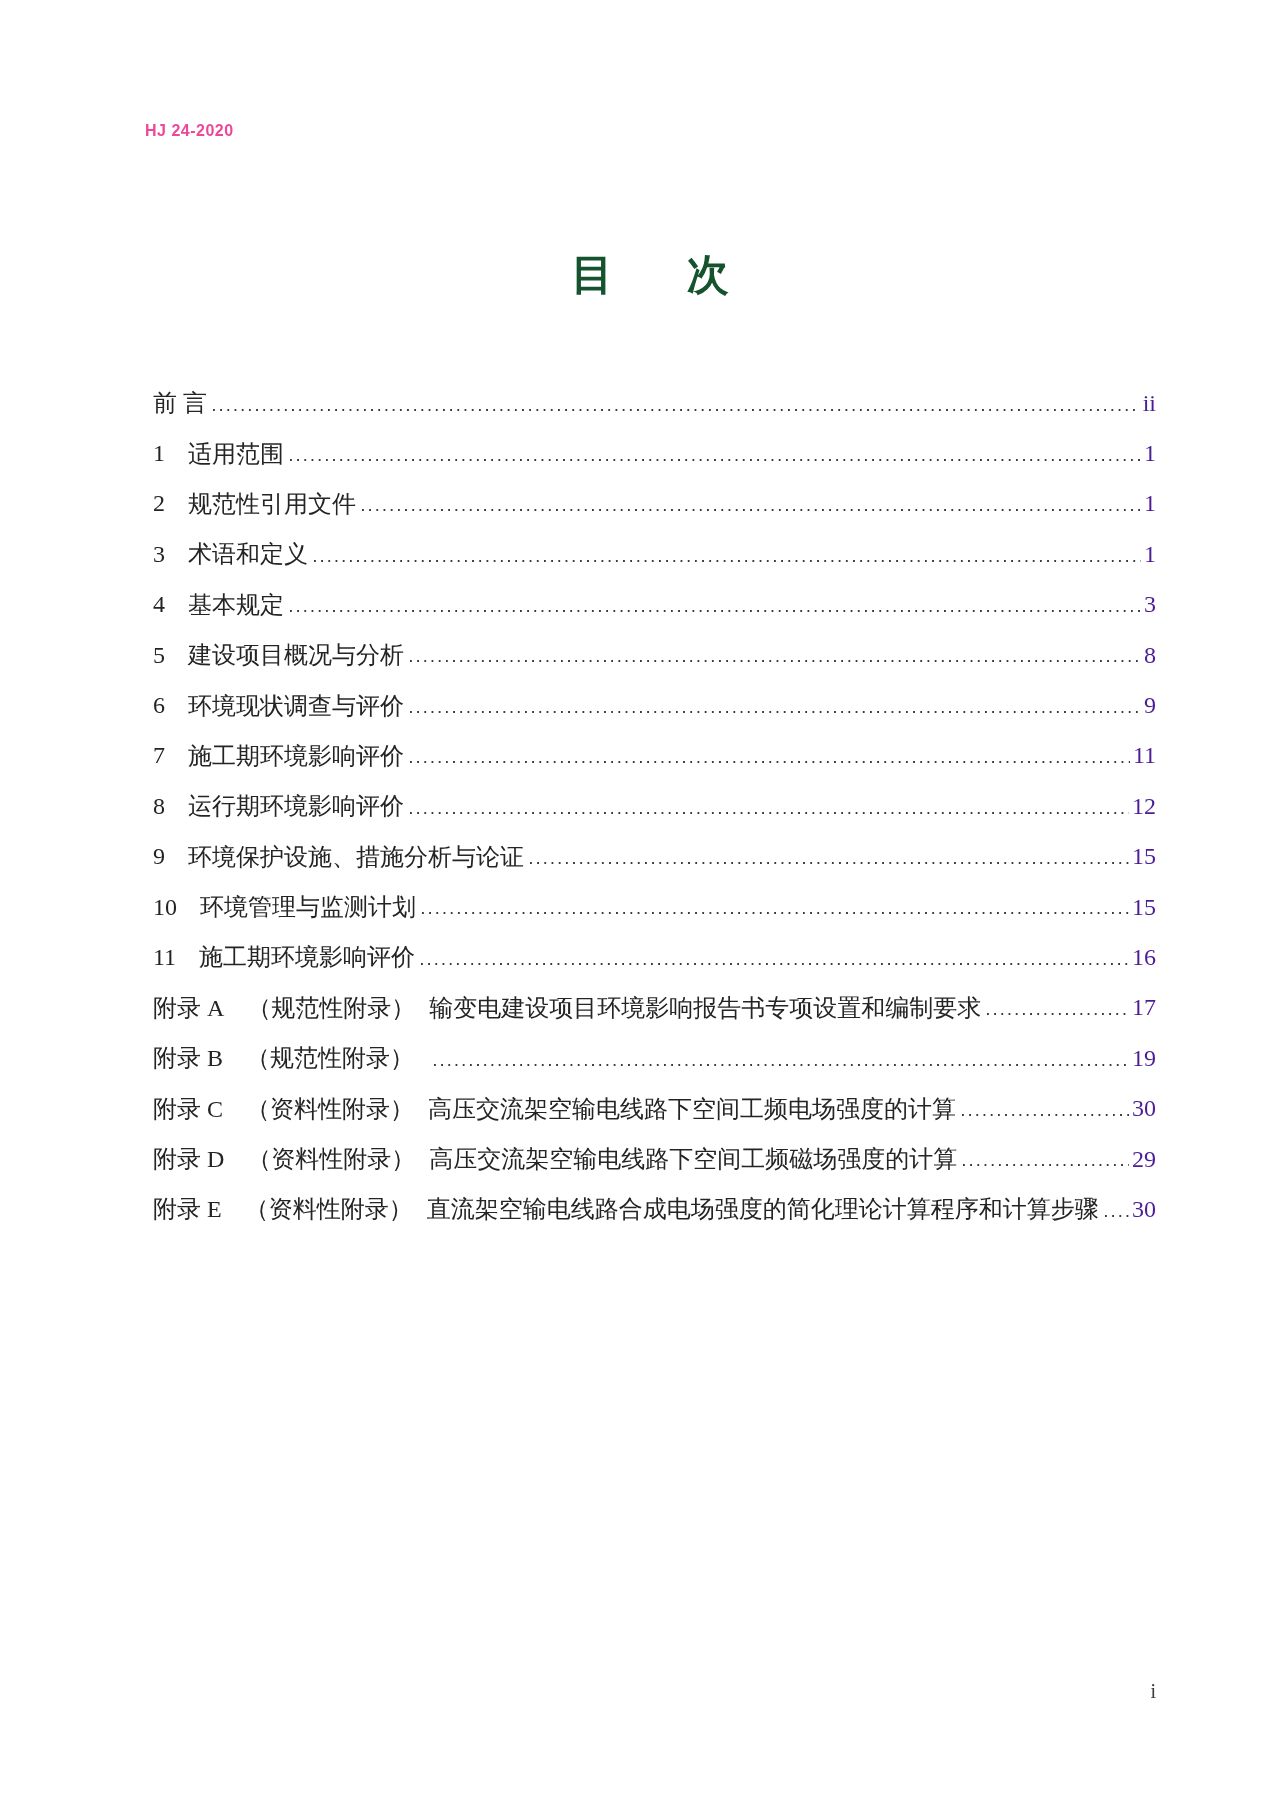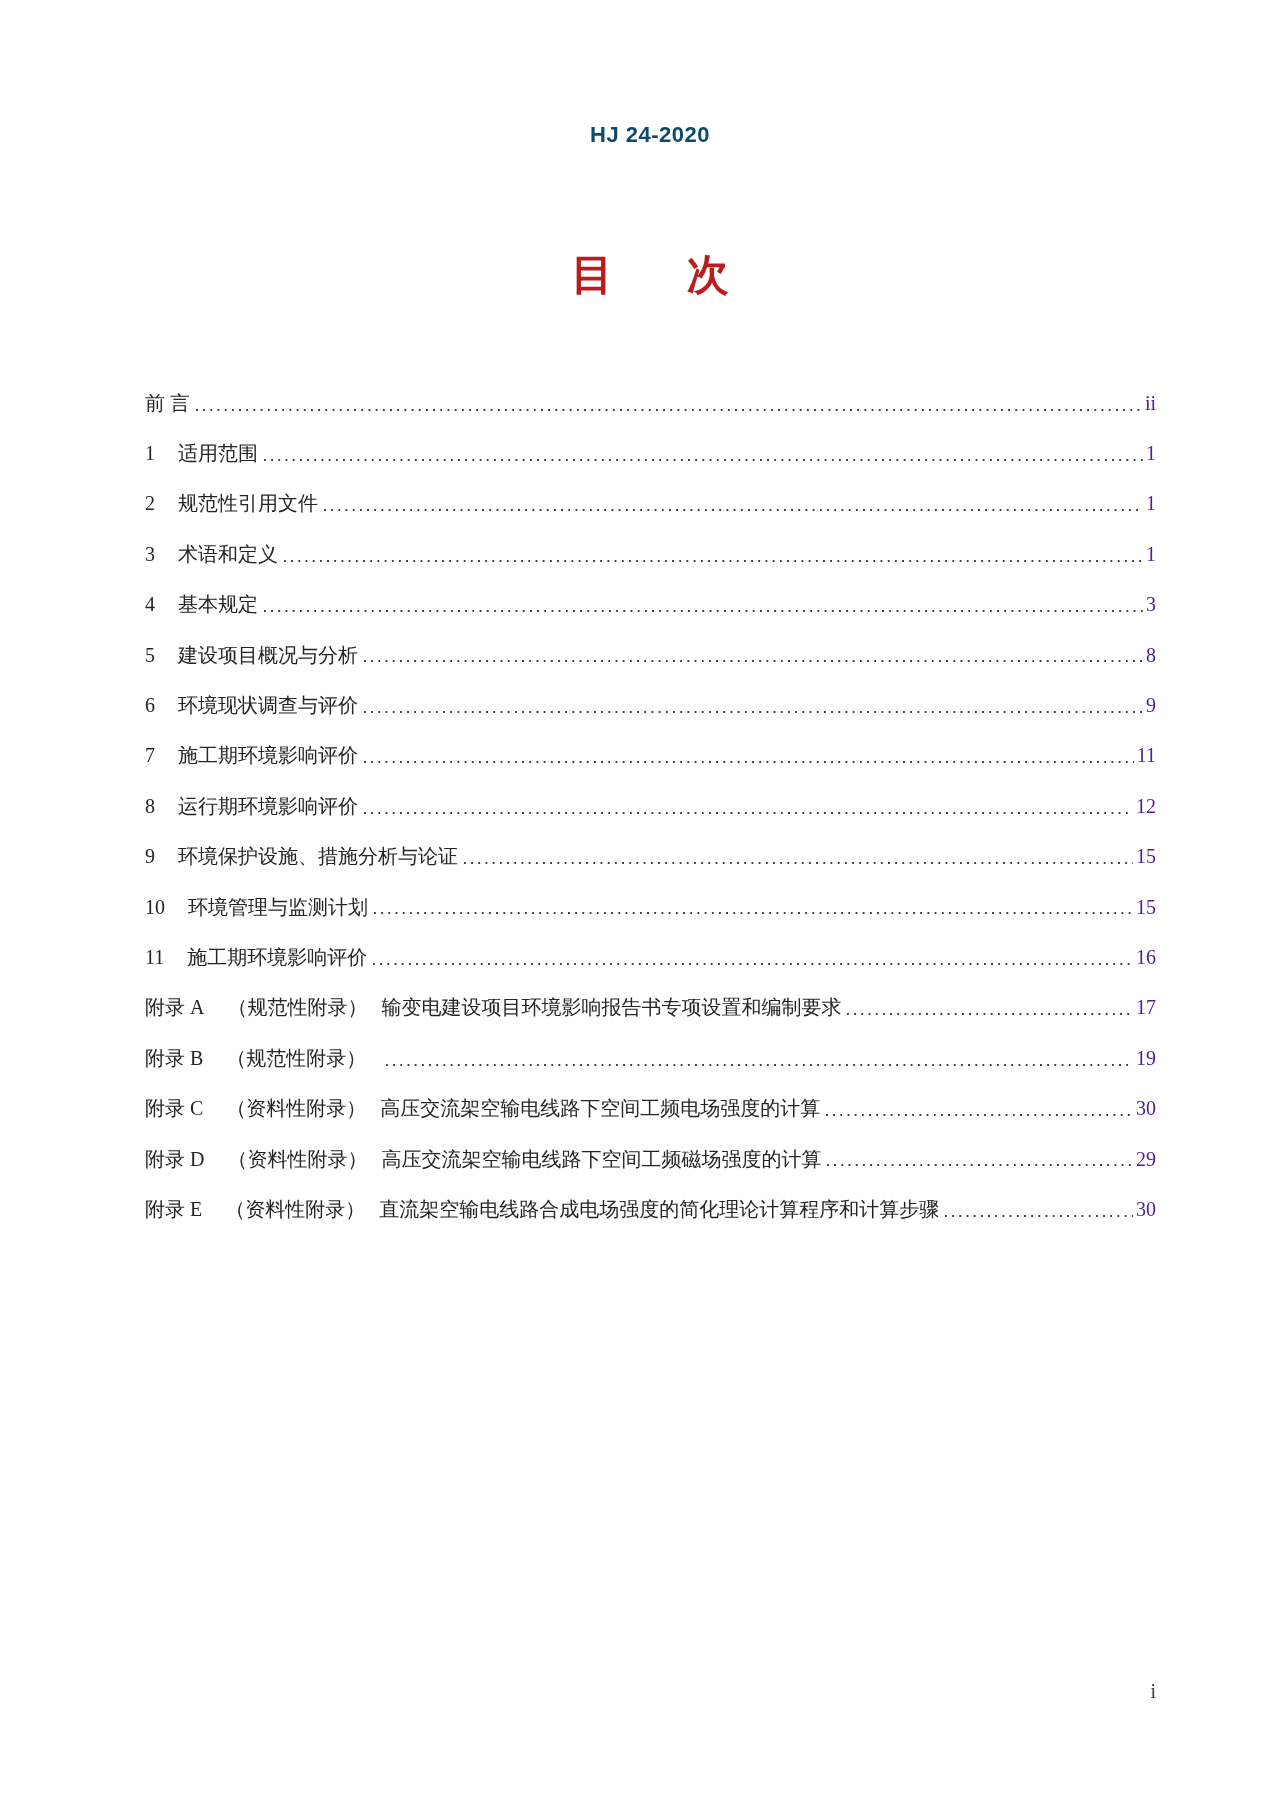--- a/index.html
+++ b/index.html
@@ -11,50 +11,51 @@
   }
   .page {
     position: relative;
     width: 1280px; height: 1810px;
     background: #ffffff;
     overflow: hidden;
   }
   .doc-header {
     position: absolute;
     top: 122px; left: 145px; right: 125px;
-    text-align: center;
+    text-align: left;
     font-family: "Liberation Sans", "DejaVu Sans", sans-serif;
-    font-size: 22px;
+    font-size: 16px;
     font-weight: 600;
     letter-spacing: 0.5px;
-    color: #0c4a6e;
+    color: #ec4899;
   }
   .doc-title {
     position: absolute;
     top: 247px; left: 145px; right: 125px;
     text-align: center;
     font-family: "Liberation Sans", "DejaVu Sans", sans-serif;
     font-size: 42px;
     font-weight: 700;
     word-spacing: 62px;
-    color: #b91c1c;
+    color: #14532d;
     white-space: pre;
   }
   .toc {
     position: absolute;
     top: 378px; left: 145px;
     width: 1011px;
     list-style: none; margin: 0; padding: 0;
   }
   .toc-row {
     display: flex;
     align-items: center;
     height: 50.4px;
-    font-size: 20px;
+    font-size: 24px;
     color: #242424;
+    margin-left: 8px;
   }
   .toc-row .num { white-space: pre; margin-right: 23px; }
   .toc-row .type { white-space: pre; margin-right: 14px; }
   .toc-row .num:empty, .toc-row .type:empty { display: none; }
   .toc-row .label { white-space: pre; }
   .leader {
     flex: 1 1 auto;
     height: 21px;
     margin: 0 3px 0 6px;
     background-image: linear-gradient(to right, #3a3a3a 0 2.1px, rgba(0,0,0,0) 2.1px);

